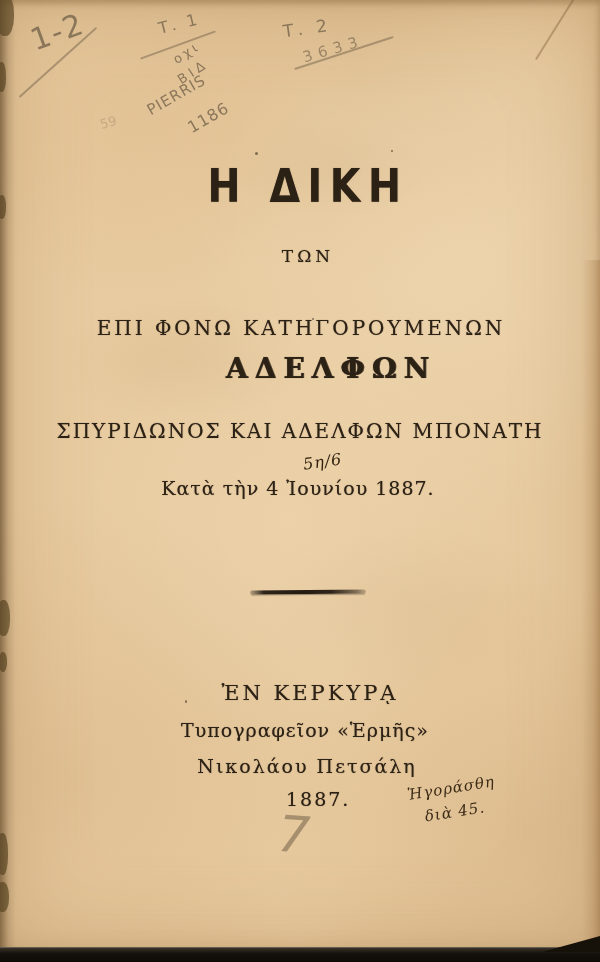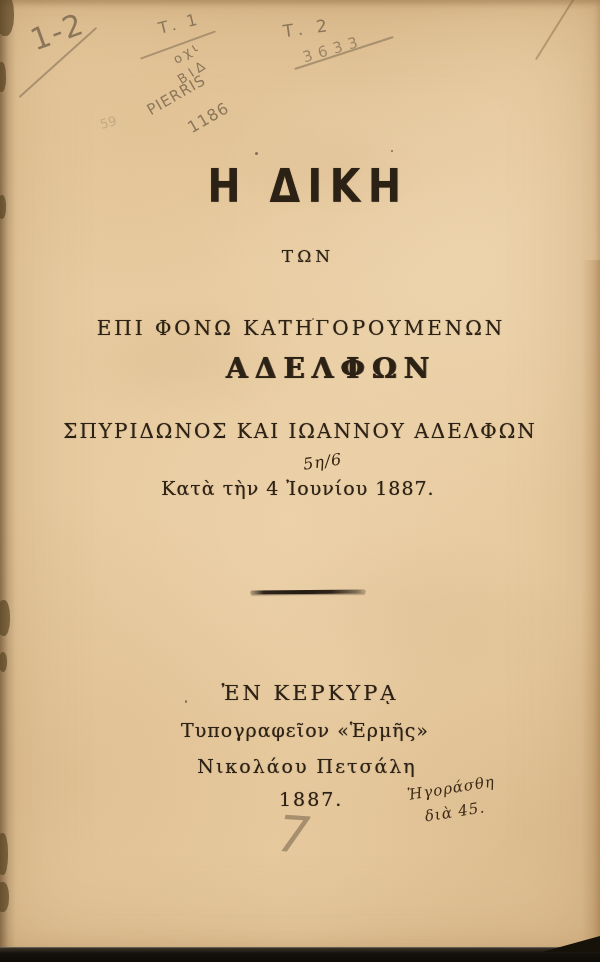--- a/index.html
+++ b/index.html
@@ -85,21 +85,21 @@
   .rule{
     position:absolute;left:250px;top:590px;width:116px;height:4px;
     background:linear-gradient(90deg, rgba(46,36,26,0.25), #2e241a 12%, #241b12 45%, #2e241a 70%, rgba(46,36,26,0.55) 92%, rgba(46,36,26,0.2));
     border-radius:2px;
     box-shadow:0 2px 1px -1px rgba(46,36,26,0.4);
     transform:rotate(-0.6deg);
   }
   .t-place{top:681px;left:10px;font-size:21px;letter-spacing:3px;}
   .t-printer{top:719px;left:5px;font-size:19px;letter-spacing:1px;}
   .t-publisher{top:755px;left:7px;font-size:19px;letter-spacing:2px;}
-  .t-year{top:788px;left:279px;position:absolute;width:70px;font-size:19px;letter-spacing:2px;color:#2c2115;}
+  .t-year{top:788px;left:286px;position:absolute;width:70px;font-size:19px;letter-spacing:2px;color:#2c2115;}
   
   .p-12{left:30px;top:14px;font-size:30px;transform:rotate(-20deg);letter-spacing:2px;}
   .l-12{left:20px;top:24px;width:104px;height:2px;transform:rotate(-42deg);transform-origin:left bottom;top:96px;}
   .p-t1{left:158px;top:14px;font-size:16px;transform:rotate(-14deg);letter-spacing:3px;}
   .l-t1{left:138px;top:44px;width:80px;height:2px;transform:rotate(-20deg);}
   .p-oxi{left:172px;top:45px;font-size:13px;transform:rotate(-33deg);letter-spacing:3px;}
   .p-bid{left:176px;top:64px;font-size:13px;transform:rotate(-33deg);letter-spacing:4px;}
   .p-pierris{left:144px;top:86px;font-size:15px;transform:rotate(-30deg);letter-spacing:1px;}
   .p-1186{left:186px;top:108px;font-size:16px;transform:rotate(-30deg);letter-spacing:1px;}
   .p-t2{left:283px;top:18px;font-size:17px;transform:rotate(-8deg);letter-spacing:4px;}
@@ -146,21 +146,21 @@
   <div class="pencil p-1186">1186</div>
   <div class="pencil p-t2">Τ. 2</div>
   <div class="pline l-t2"></div>
   <div class="pencil p-3633">3633</div>
   <div class="pencil p-59">59</div>
 
   <div class="center printed t-main">Η ΔΙΚΗ</div>
   <div class="center printed t-ton">ΤΩΝ</div>
   <div class="center printed t-accused">ΕΠΙ ΦΟΝΩ ΚΑΤΗΓΟΡΟΥΜΕΝΩΝ</div>
   <div class="center printed t-brothers">ΑΔΕΛΦΩΝ</div>
-  <div class="center printed t-names">ΣΠΥΡΙΔΩΝΟΣ ΚΑΙ ΙΩΑΝΝΟΥ ΑΔΕΛΦΩΝ</div>
+  <div class="center printed t-names">ΣΠΥΡΙΔΩΝΟΣ ΚΑΙ ΑΔΕΛΦΩΝ ΜΠΟΝΑΤΗ</div>
   <div class="inknote h-date">5η/6</div>
   <div class="center printed t-date">Κατὰ τὴν 4 Ἰουνίου 1887.</div>
 
   <div class="rule"></div>
 
   <div class="center printed t-place">ἘΝ ΚΕΡΚΥΡᾼ</div>
   <div class="center printed t-printer">Τυπογραφεῖον «Ἑρμῆς»</div>
   <div class="center printed t-publisher">Νικολάου Πετσάλη</div>
   <div class="printed t-year">1887.</div>
 

